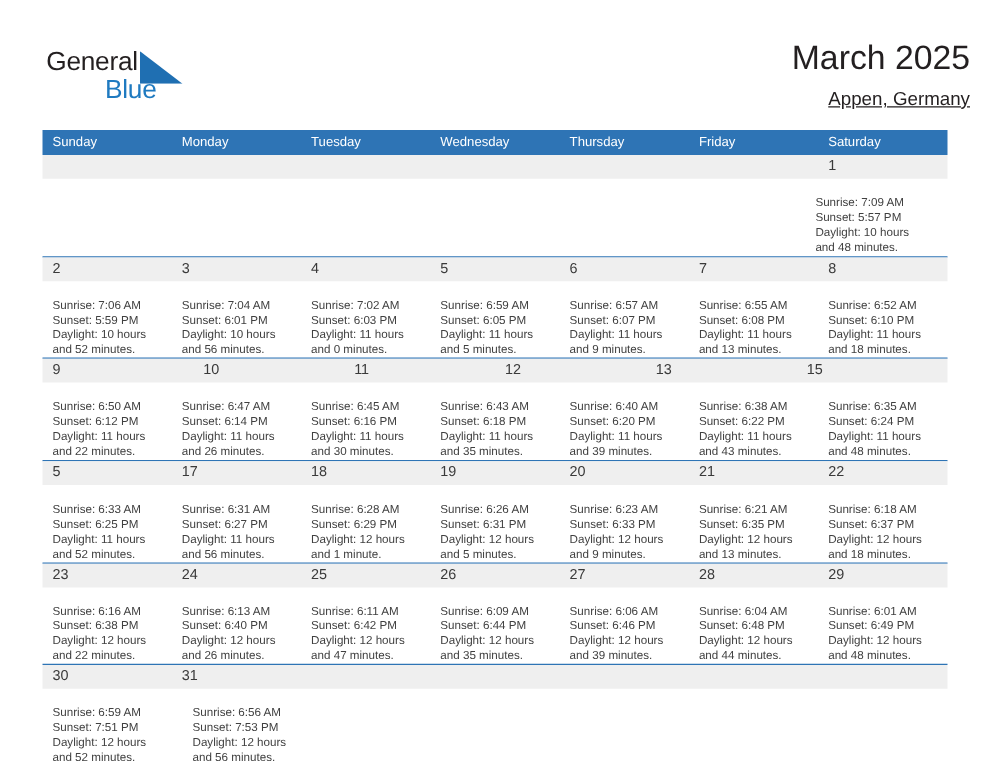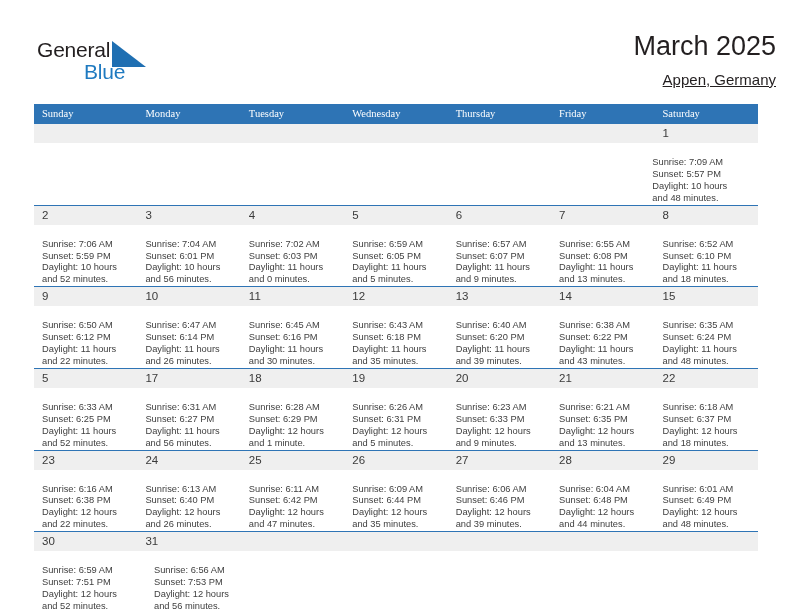--- a/index.html
+++ b/index.html
@@ -92,21 +92,20 @@
     position: absolute;
     left: 34px;
     top: 104px;
     width: 724px;
   }
   .dow-row {
     display: flex;
     width: 100%;
     background: #2e74b5;
     height: 20px;
-    font-family: Liberation Serif, serif;
   }
   .dow {
     flex: 1 1 0;
     color: #ffffff;
     font-size: 10.5px;
     line-height: 20px;
     padding-left: 8px;
     box-sizing: border-box;
     white-space: nowrap;
   }
@@ -270,21 +269,20 @@
             </div>
           </div>
         </div>
         <div class="week">
           <div class="week-numbers">
             <div class="daynum-cell">9</div>
             <div class="daynum-cell">10</div>
             <div class="daynum-cell">11</div>
             <div class="daynum-cell">12</div>
             <div class="daynum-cell">13</div>
-            <div class="daynum-cell">14</div>
             <div class="daynum-cell">15</div>
           </div>
           <div class="week-body">
             <div class="detail-cell">
               <div class="detail-line">Sunrise: 6:50 AM</div>
               <div class="detail-line">Sunset: 6:12 PM</div>
               <div class="detail-line">Daylight: 11 hours</div>
               <div class="detail-line">and 22 minutes.</div>
             </div>
             <div class="detail-cell">

